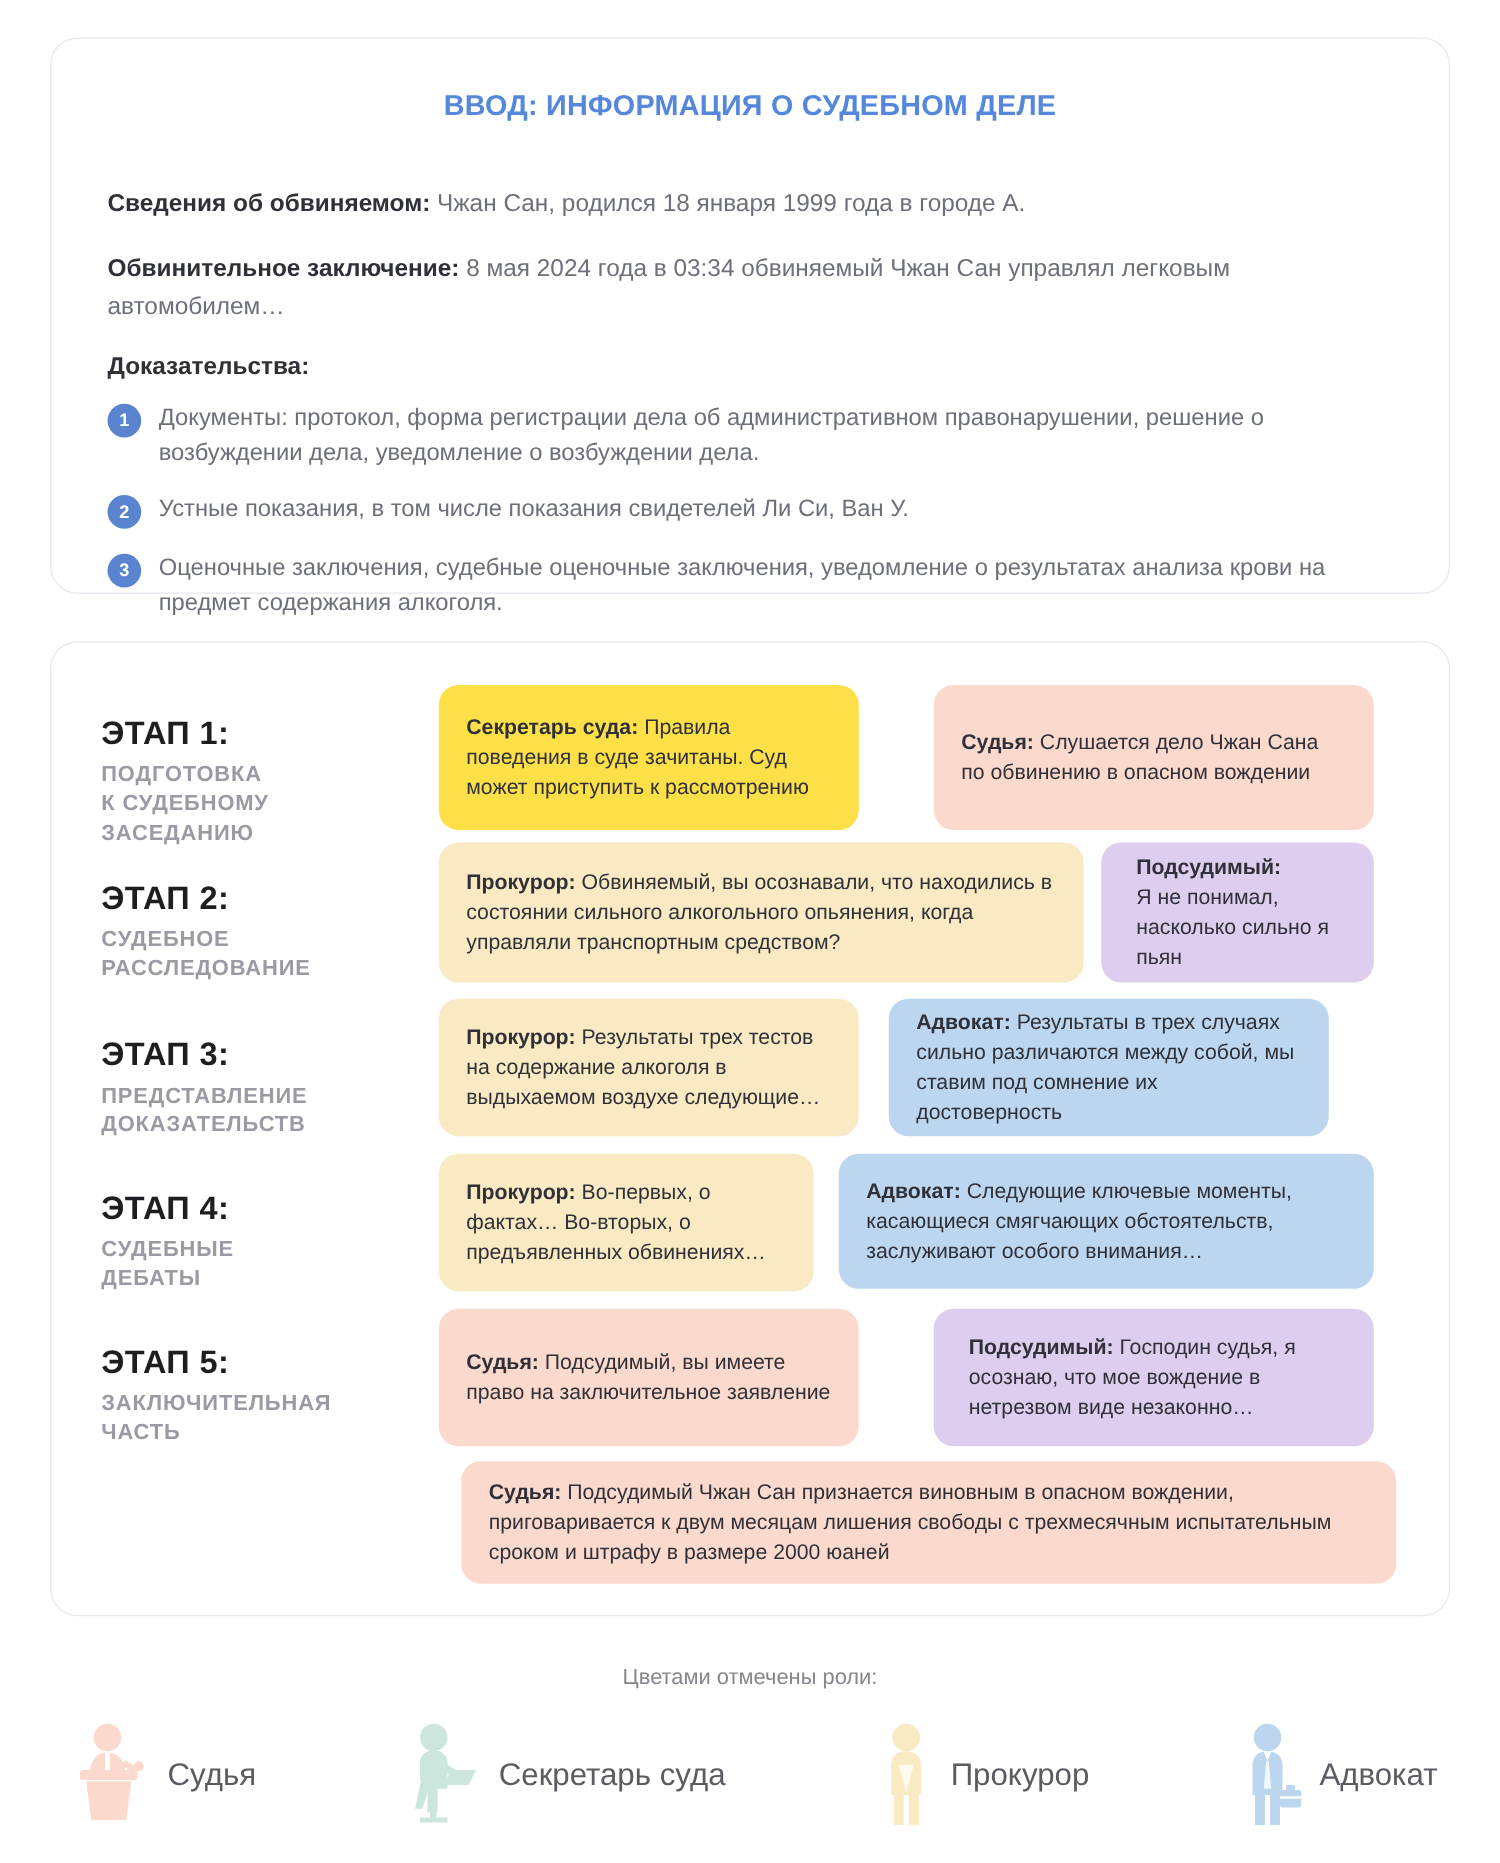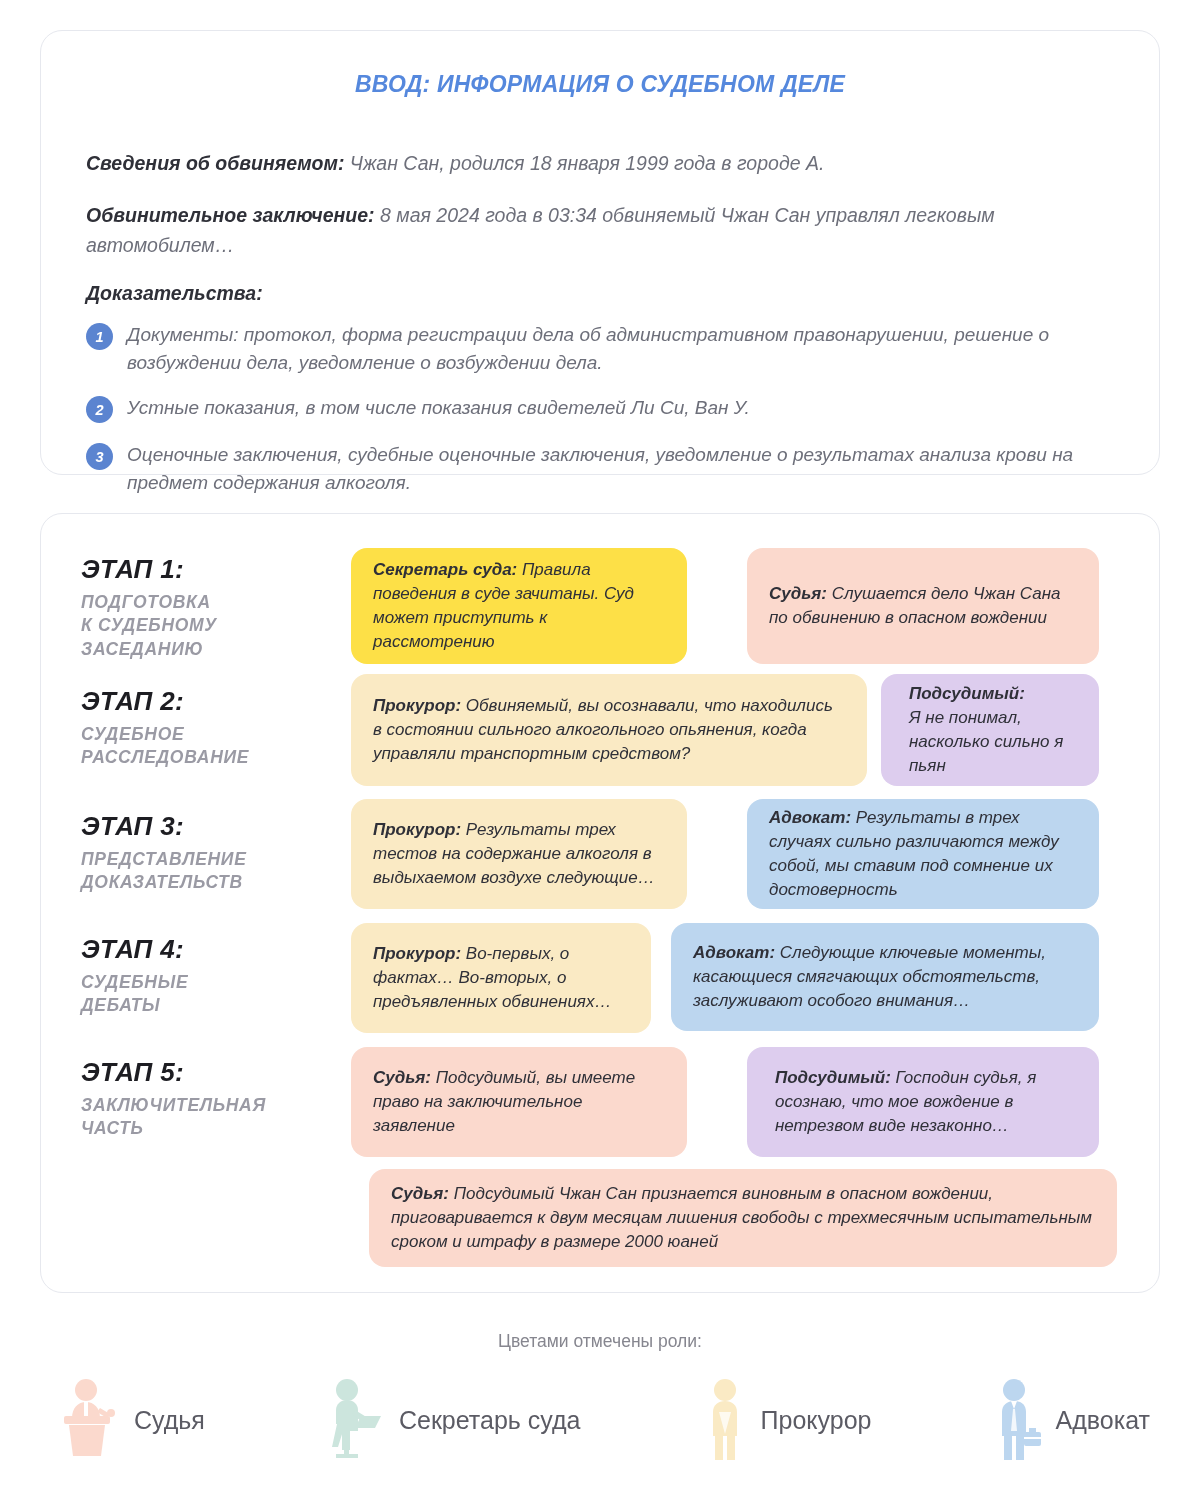--- a/index.html
+++ b/index.html
@@ -15,21 +15,20 @@
   }
 
   .page { position: relative; width: 1200px; height: 1490px; }
 
   
   .card {
     position: absolute;
     background: #ffffff;
     border: 1.5px solid #e6e8ee;
     border-radius: 22px;
-    font-style: italic;
   }
 
   
   #input-card { left: 40px; top: 30px; width: 1120px; height: 445px; }
 
   .input-title {
     text-align: center;
     color: #5588dd;
     font-size: 23px;
     font-weight: 700;
@@ -85,21 +84,21 @@
   .stage-label {
     position: absolute;
     left: 40px;
     width: 270px;
   }
   .stage-title {
     font-size: 26px;
     font-weight: 700;
     color: #1d1d22;
     letter-spacing: .3px;
-    margin: 0 0 6px 0;
+    margin: 17px 0 6px 0;
   }
   .stage-sub {
     font-size: 17.5px;
     font-weight: 600;
     color: #9a9aa4;
     letter-spacing: .7px;
     line-height: 1.33;
     text-transform: uppercase;
   }
 
@@ -209,21 +208,21 @@
 
     <div class="stage-label" style="top:297px;">
       <div class="stage-title">ЭТАП 3:</div>
       <div class="stage-sub">ПРЕДСТАВЛЕНИЕ<br>ДОКАЗАТЕЛЬСТВ</div>
     </div>
     <div class="bubble c-prosecutor" style="left:310px; top:285px; width:336px; height:110px;">
       <div>
         <span class="speaker">Прокурор:</span><span> Результаты трех тестов на содержание алкоголя в выдыхаемом воздухе следующие…</span>
       </div>
     </div>
-    <div class="bubble c-attorney" style="left:706px; top:285px; width:352px; height:110px;">
+    <div class="bubble c-attorney" style="left:670px; top:285px; width:352px; height:110px;">
       <div>
         <span class="speaker">Адвокат:</span><span> Результаты в трех случаях сильно различаются между собой, мы ставим под сомнение их достоверность</span>
       </div>
     </div>
 
     <div class="stage-label" style="top:420px;">
       <div class="stage-title">ЭТАП 4:</div>
       <div class="stage-sub">СУДЕБНЫЕ<br>ДЕБАТЫ</div>
     </div>
     <div class="bubble c-prosecutor" style="left:310px; top:409px; width:300px; height:110px;">

